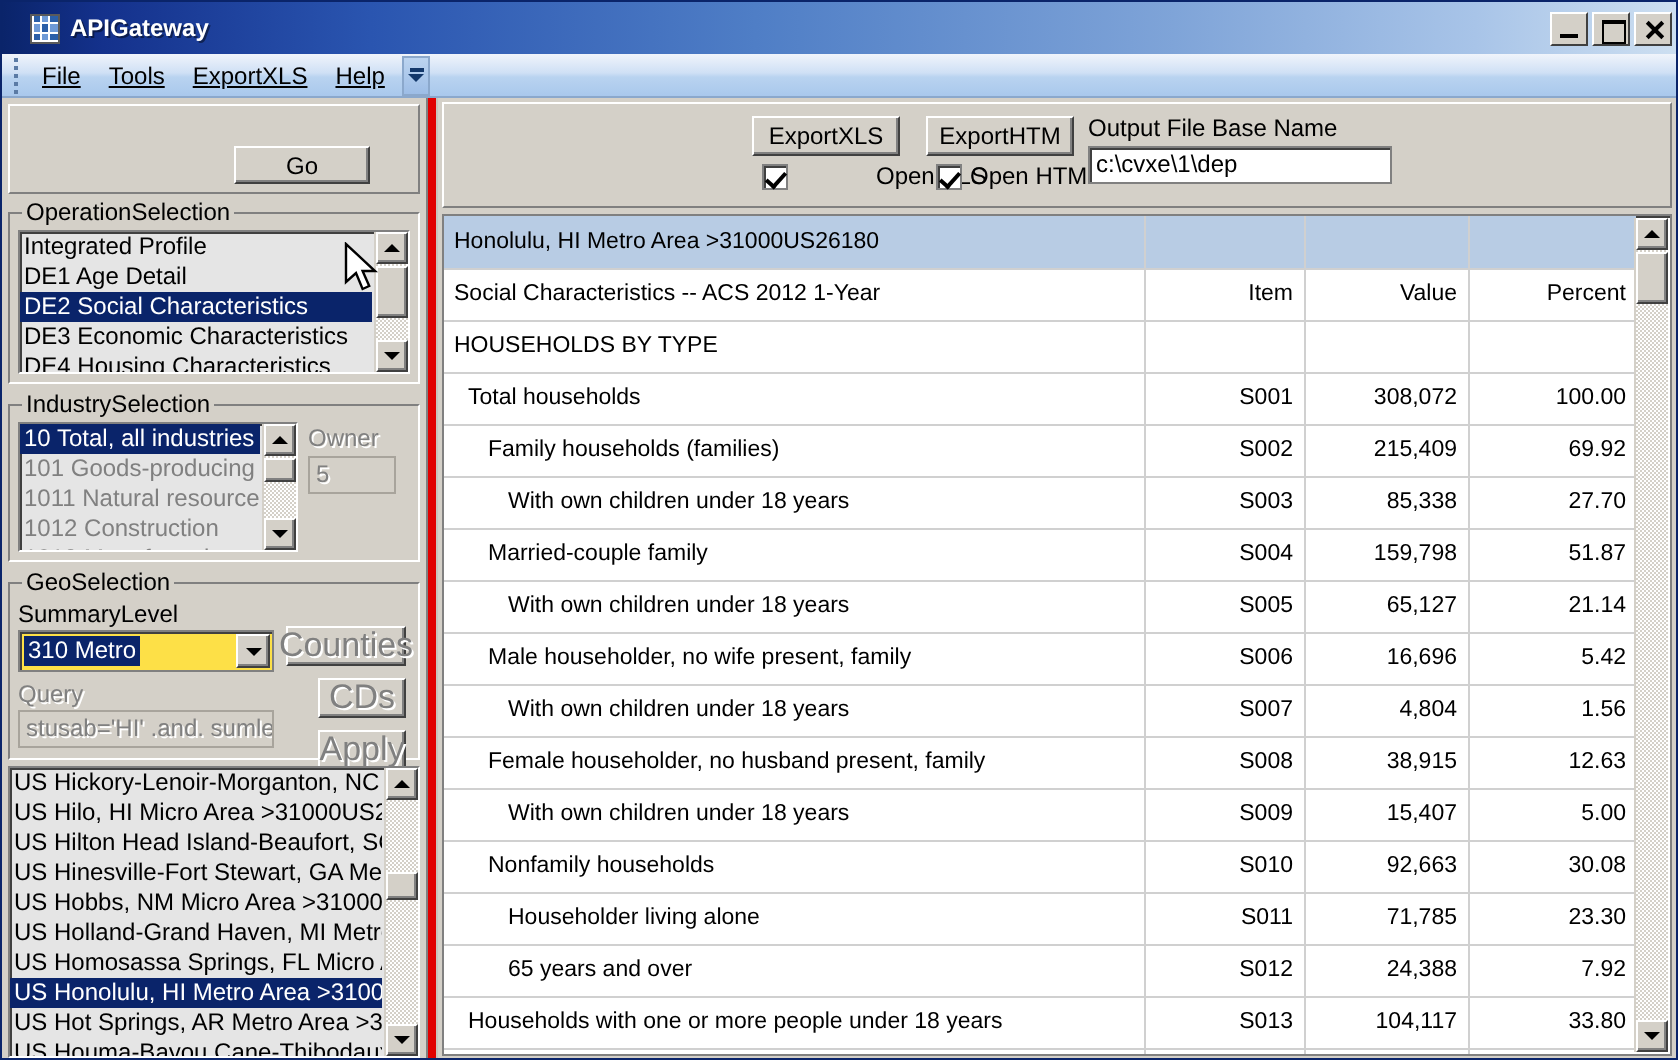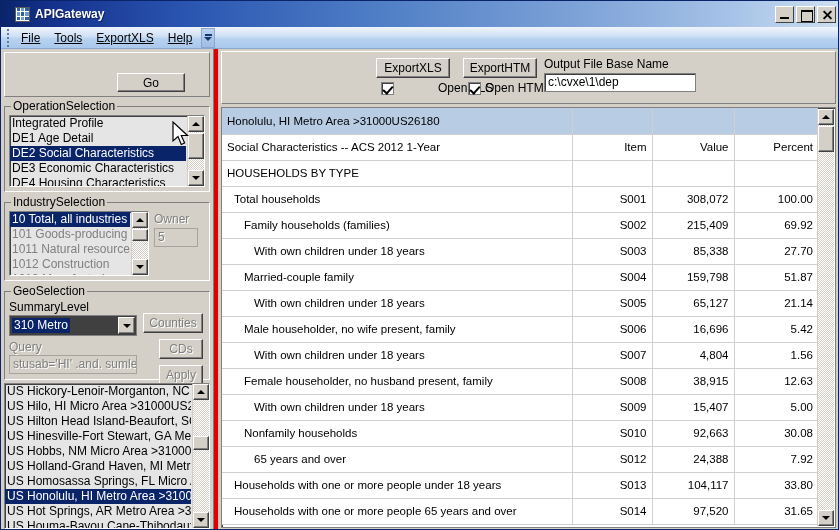--- a/index.html
+++ b/index.html
@@ -186,42 +186,42 @@
 
   .textbox {
     background: #ffffff; border: 1px solid #808080;
     box-shadow: inset 1px 1px 0 #404040;
     font-size: 12px; color: #000; padding: 1px 3px; height: 19px;
     line-height: 15px; white-space: nowrap; overflow: hidden;
   }
   .textbox.dis { background: #d4d0c8; color: #808080; text-shadow: 1px 1px 0 #ffffff; box-shadow:none; border-color:#a8a49c; }
 
   .combo {
-    position: relative; height: 21px; background: #404040;
+    position: relative; height: 21px; background: #fde047;
     border: 1px solid #808080; box-shadow: inset 1px 1px 0 #404040;
   }
   .combo .val {
     position:absolute; left: 2px; top: 2px; height: 15px; line-height:15px;
     font-size: 12px; background: #0a246a; color: #ffffff; padding: 0 2px;
     white-space: nowrap;
   }
   .combo .arrow {
     position:absolute; right: 1px; top: 1px; width: 17px; height: 17px;
     background: #d4d0c8;
     border-top: 1px solid #ffffff; border-left: 1px solid #ffffff;
     border-right: 1px solid #404040; border-bottom: 1px solid #404040;
     box-shadow: inset -1px -1px 0 #808080;
     display:flex;align-items:center;justify-content:center; cursor:default;
   }
   .combo .arrow .tri-down {
     width:0;height:0;border-left:4px solid transparent;border-right:4px solid transparent;border-top:4px solid #000;
   }
 
   .btn-dis {
-    background: #d4d0c8; font-size: 12px; color: #808080;
+    background: #d4d0c8; font-size: 17px; color: #808080;
     text-shadow: 1px 1px 0 #ffffff;
     border-top: 1px solid #ffffff; border-left: 1px solid #ffffff;
     border-right: 1px solid #404040; border-bottom: 1px solid #404040;
     box-shadow: inset -1px -1px 0 #808080;
     display:flex;align-items:center;justify-content:center; cursor:default;
   }
 
   
   #rightpanel {
     position: absolute; left: 218px; top: 48px; width: 619px; height: 481px;
@@ -534,20 +534,26 @@
             <td class="c-value">15,407</td>
             <td class="c-pct">5.00</td>
           </tr>
           <tr>
             <td class="c-label ind2">Nonfamily households</td>
             <td class="c-item">S010</td>
             <td class="c-value">92,663</td>
             <td class="c-pct">30.08</td>
           </tr>
           <tr>
+            <td class="c-label ind3">Householder living alone</td>
+            <td class="c-item">S011</td>
+            <td class="c-value">71,785</td>
+            <td class="c-pct">23.30</td>
+          </tr>
+          <tr>
             <td class="c-label ind3">65 years and over</td>
             <td class="c-item">S012</td>
             <td class="c-value">24,388</td>
             <td class="c-pct">7.92</td>
           </tr>
           <tr>
             <td class="c-label ind1">Households with one or more people under 18 years</td>
             <td class="c-item">S013</td>
             <td class="c-value">104,117</td>
             <td class="c-pct">33.80</td>

